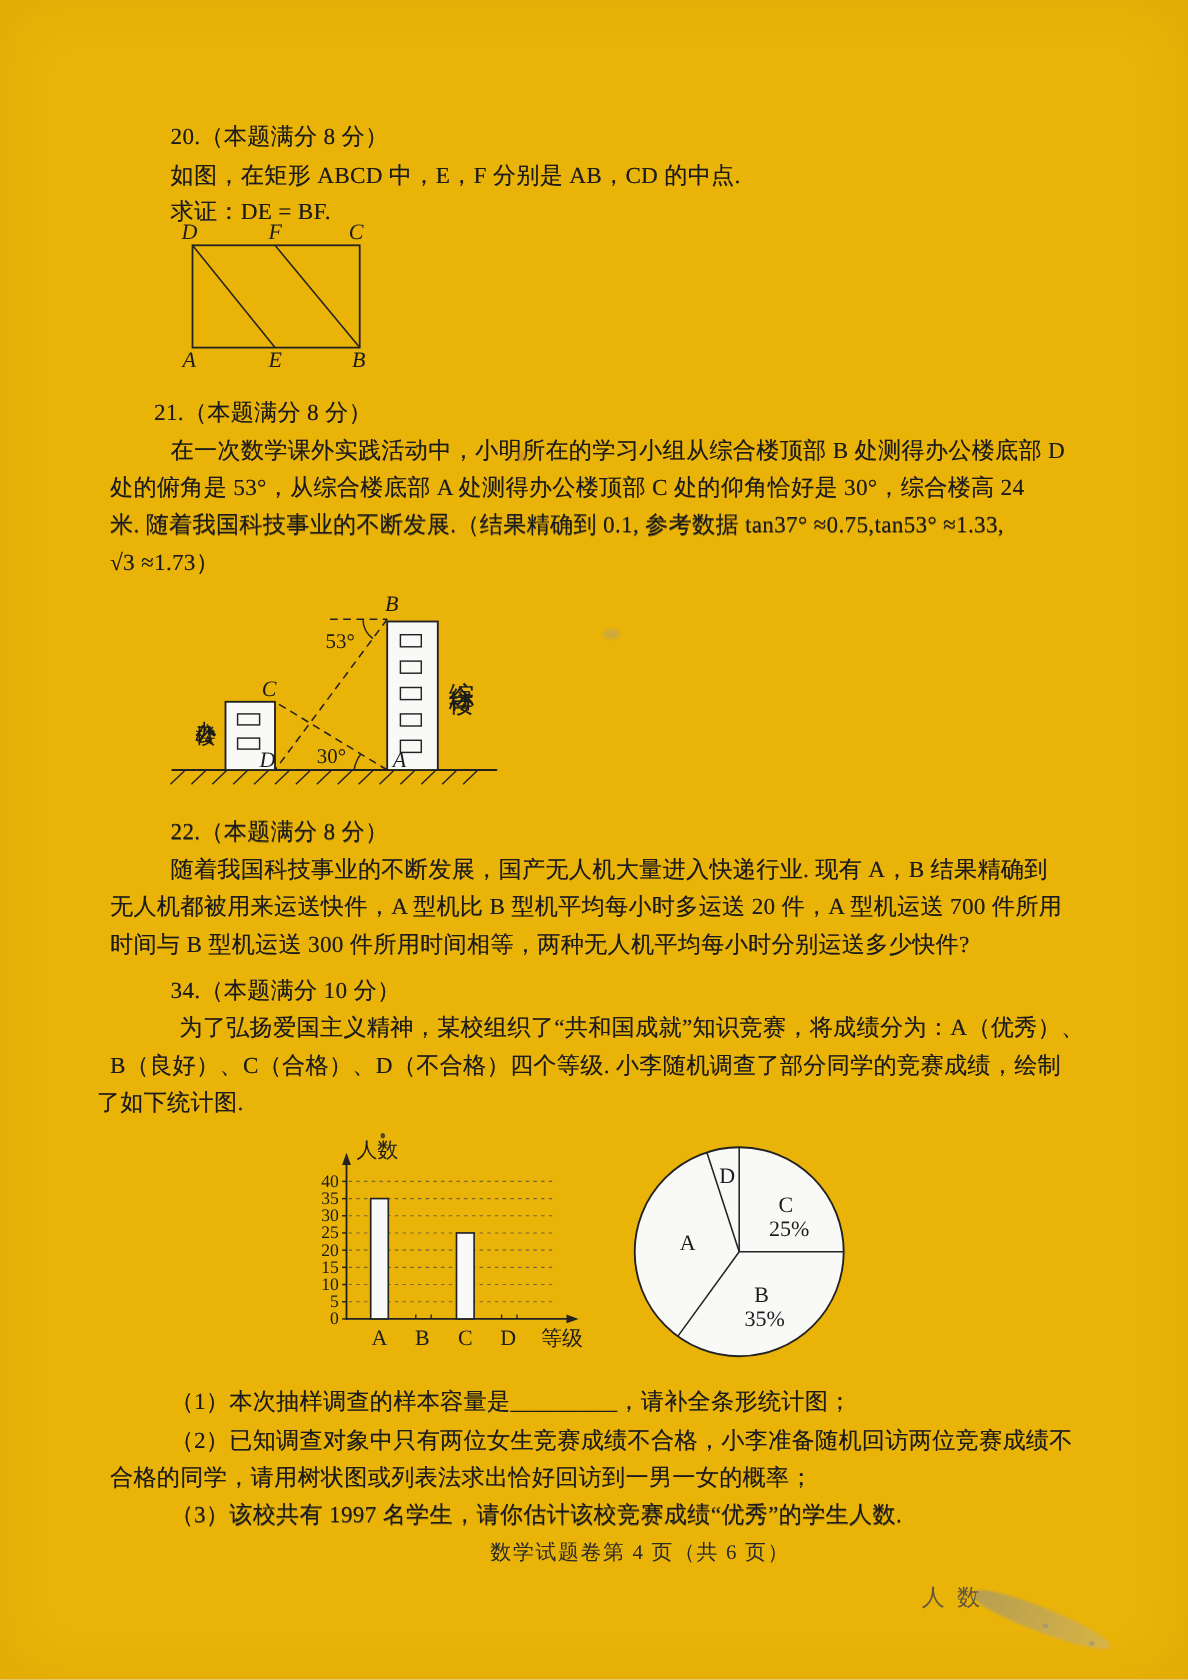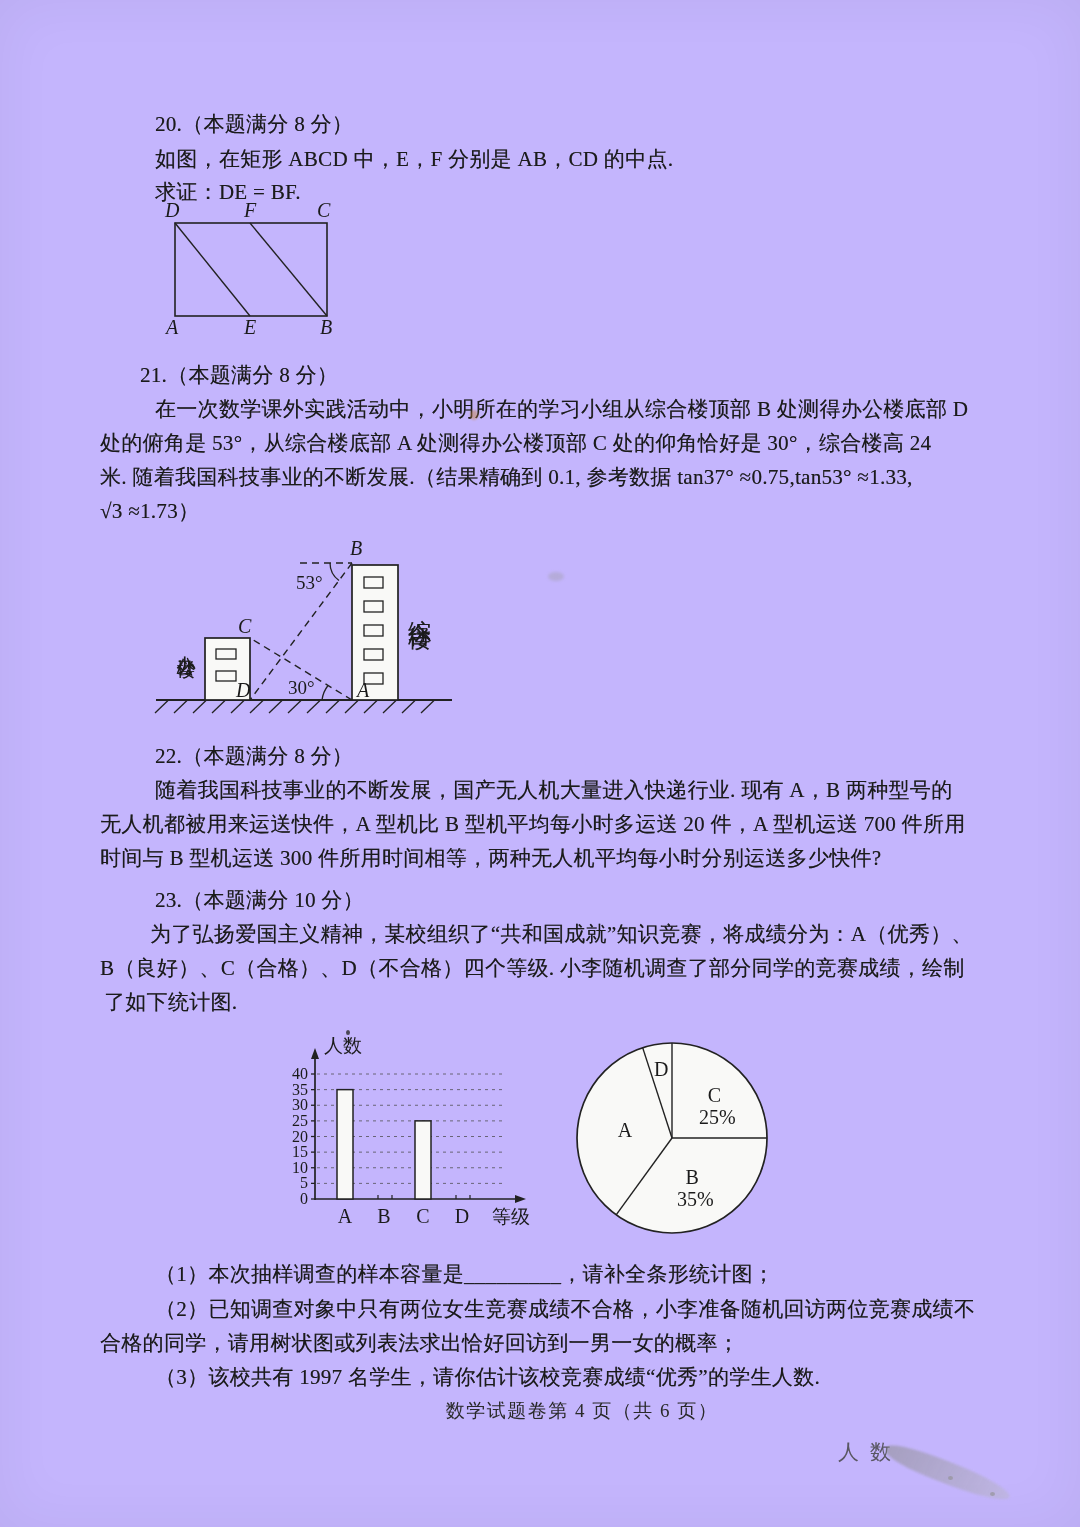--- a/index.html
+++ b/index.html
@@ -1,18 +1,18 @@
 <!DOCTYPE html>
 <html><head>
 <meta charset="utf-8">
 <style>
   html,body{margin:0;padding:0;background:#e9e9e7;}
   .page{
     position:relative;width:1080px;height:1527px;margin:0 auto;
-    background:#c4b5fd;overflow:hidden;
+    background:#eab308;overflow:hidden;
     box-shadow:inset 0 0 60px rgba(0,0,0,0.05);
     font-family:"Liberation Serif","DejaVu Serif",serif;
     color:#1b1b1b;
   }
   .line{
     position:absolute;white-space:nowrap;
     font-size:21px;letter-spacing:0.3px;
     text-shadow:0.2px 0.2px 0.3px rgba(30,30,30,0.55);
   }
   .v-label{
@@ -121,30 +121,30 @@
       <text class="fig-label" x="88" y="98">C</text>
       <text class="fig-label" x="86" y="162">D</text>
       <text class="fig-label" x="207" y="162">A</text>
     </svg>
     <div class="v-label" style="left:173px;top:640px;font-size:19px;letter-spacing:2px">办公楼</div>
     <div class="v-label" style="left:404px;top:601px;font-size:23px;letter-spacing:4px">综合楼</div>
   </section>
 
   <section>
     <div class="line" style="left:155px;top:742px">22.（本题满分 8 分）</div>
-    <div class="line" style="left:155px;top:776px">随着我国科技事业的不断发展，国产无人机大量进入快递行业. 现有 A，B 两种型号的</div>
+    <div class="line" style="left:155px;top:776px">随着我国科技事业的不断发展，国产无人机大量进入快递行业. 现有 A，B 结果精确到</div>
     <div class="line" style="left:100px;top:810px">无人机都被用来运送快件，A 型机比 B 型机平均每小时多运送 20 件，A 型机运送 700 件所用</div>
     <div class="line" style="left:100px;top:844px">时间与 B 型机运送 300 件所用时间相等，两种无人机平均每小时分别运送多少快件?</div>
   </section>
 
   <section>
-    <div class="line" style="left:155px;top:886px">23.（本题满分 10 分）</div>
-    <div class="line" style="left:150px;top:920px">为了弘扬爱国主义精神，某校组织了“共和国成就”知识竞赛，将成绩分为：A（优秀）、</div>
+    <div class="line" style="left:155px;top:886px">34.（本题满分 10 分）</div>
+    <div class="line" style="left:163px;top:920px">为了弘扬爱国主义精神，某校组织了“共和国成就”知识竞赛，将成绩分为：A（优秀）、</div>
     <div class="line" style="left:100px;top:954px">B（良好）、C（合格）、D（不合格）四个等级.  小李随机调查了部分同学的竞赛成绩，绘制</div>
-    <div class="line" style="left:104px;top:988px">了如下统计图.</div>
+    <div class="line" style="left:88px;top:988px">了如下统计图.</div>
 
     <svg id="bar-svg" style="left:286px;top:1036px" width="245" height="205" viewBox="0 0 245 205">
         <line x1="31" y1="147.375" x2="219" y2="147.375" stroke="#4a4a4a" stroke-width="1" stroke-dasharray="3 4" opacity="0.75"></line>
         <line x1="31" y1="131.75" x2="219" y2="131.75" stroke="#4a4a4a" stroke-width="1" stroke-dasharray="3 4" opacity="0.75"></line>
         <line x1="31" y1="116.125" x2="219" y2="116.125" stroke="#4a4a4a" stroke-width="1" stroke-dasharray="3 4" opacity="0.75"></line>
         <line x1="31" y1="100.5" x2="219" y2="100.5" stroke="#4a4a4a" stroke-width="1" stroke-dasharray="3 4" opacity="0.75"></line>
         <line x1="31" y1="84.875" x2="219" y2="84.875" stroke="#4a4a4a" stroke-width="1" stroke-dasharray="3 4" opacity="0.75"></line>
         <line x1="31" y1="69.25" x2="219" y2="69.25" stroke="#4a4a4a" stroke-width="1" stroke-dasharray="3 4" opacity="0.75"></line>
         <line x1="31" y1="53.625" x2="219" y2="53.625" stroke="#4a4a4a" stroke-width="1" stroke-dasharray="3 4" opacity="0.75"></line>
         <line x1="31" y1="38" x2="219" y2="38" stroke="#4a4a4a" stroke-width="1" stroke-dasharray="3 4" opacity="0.75"></line>

